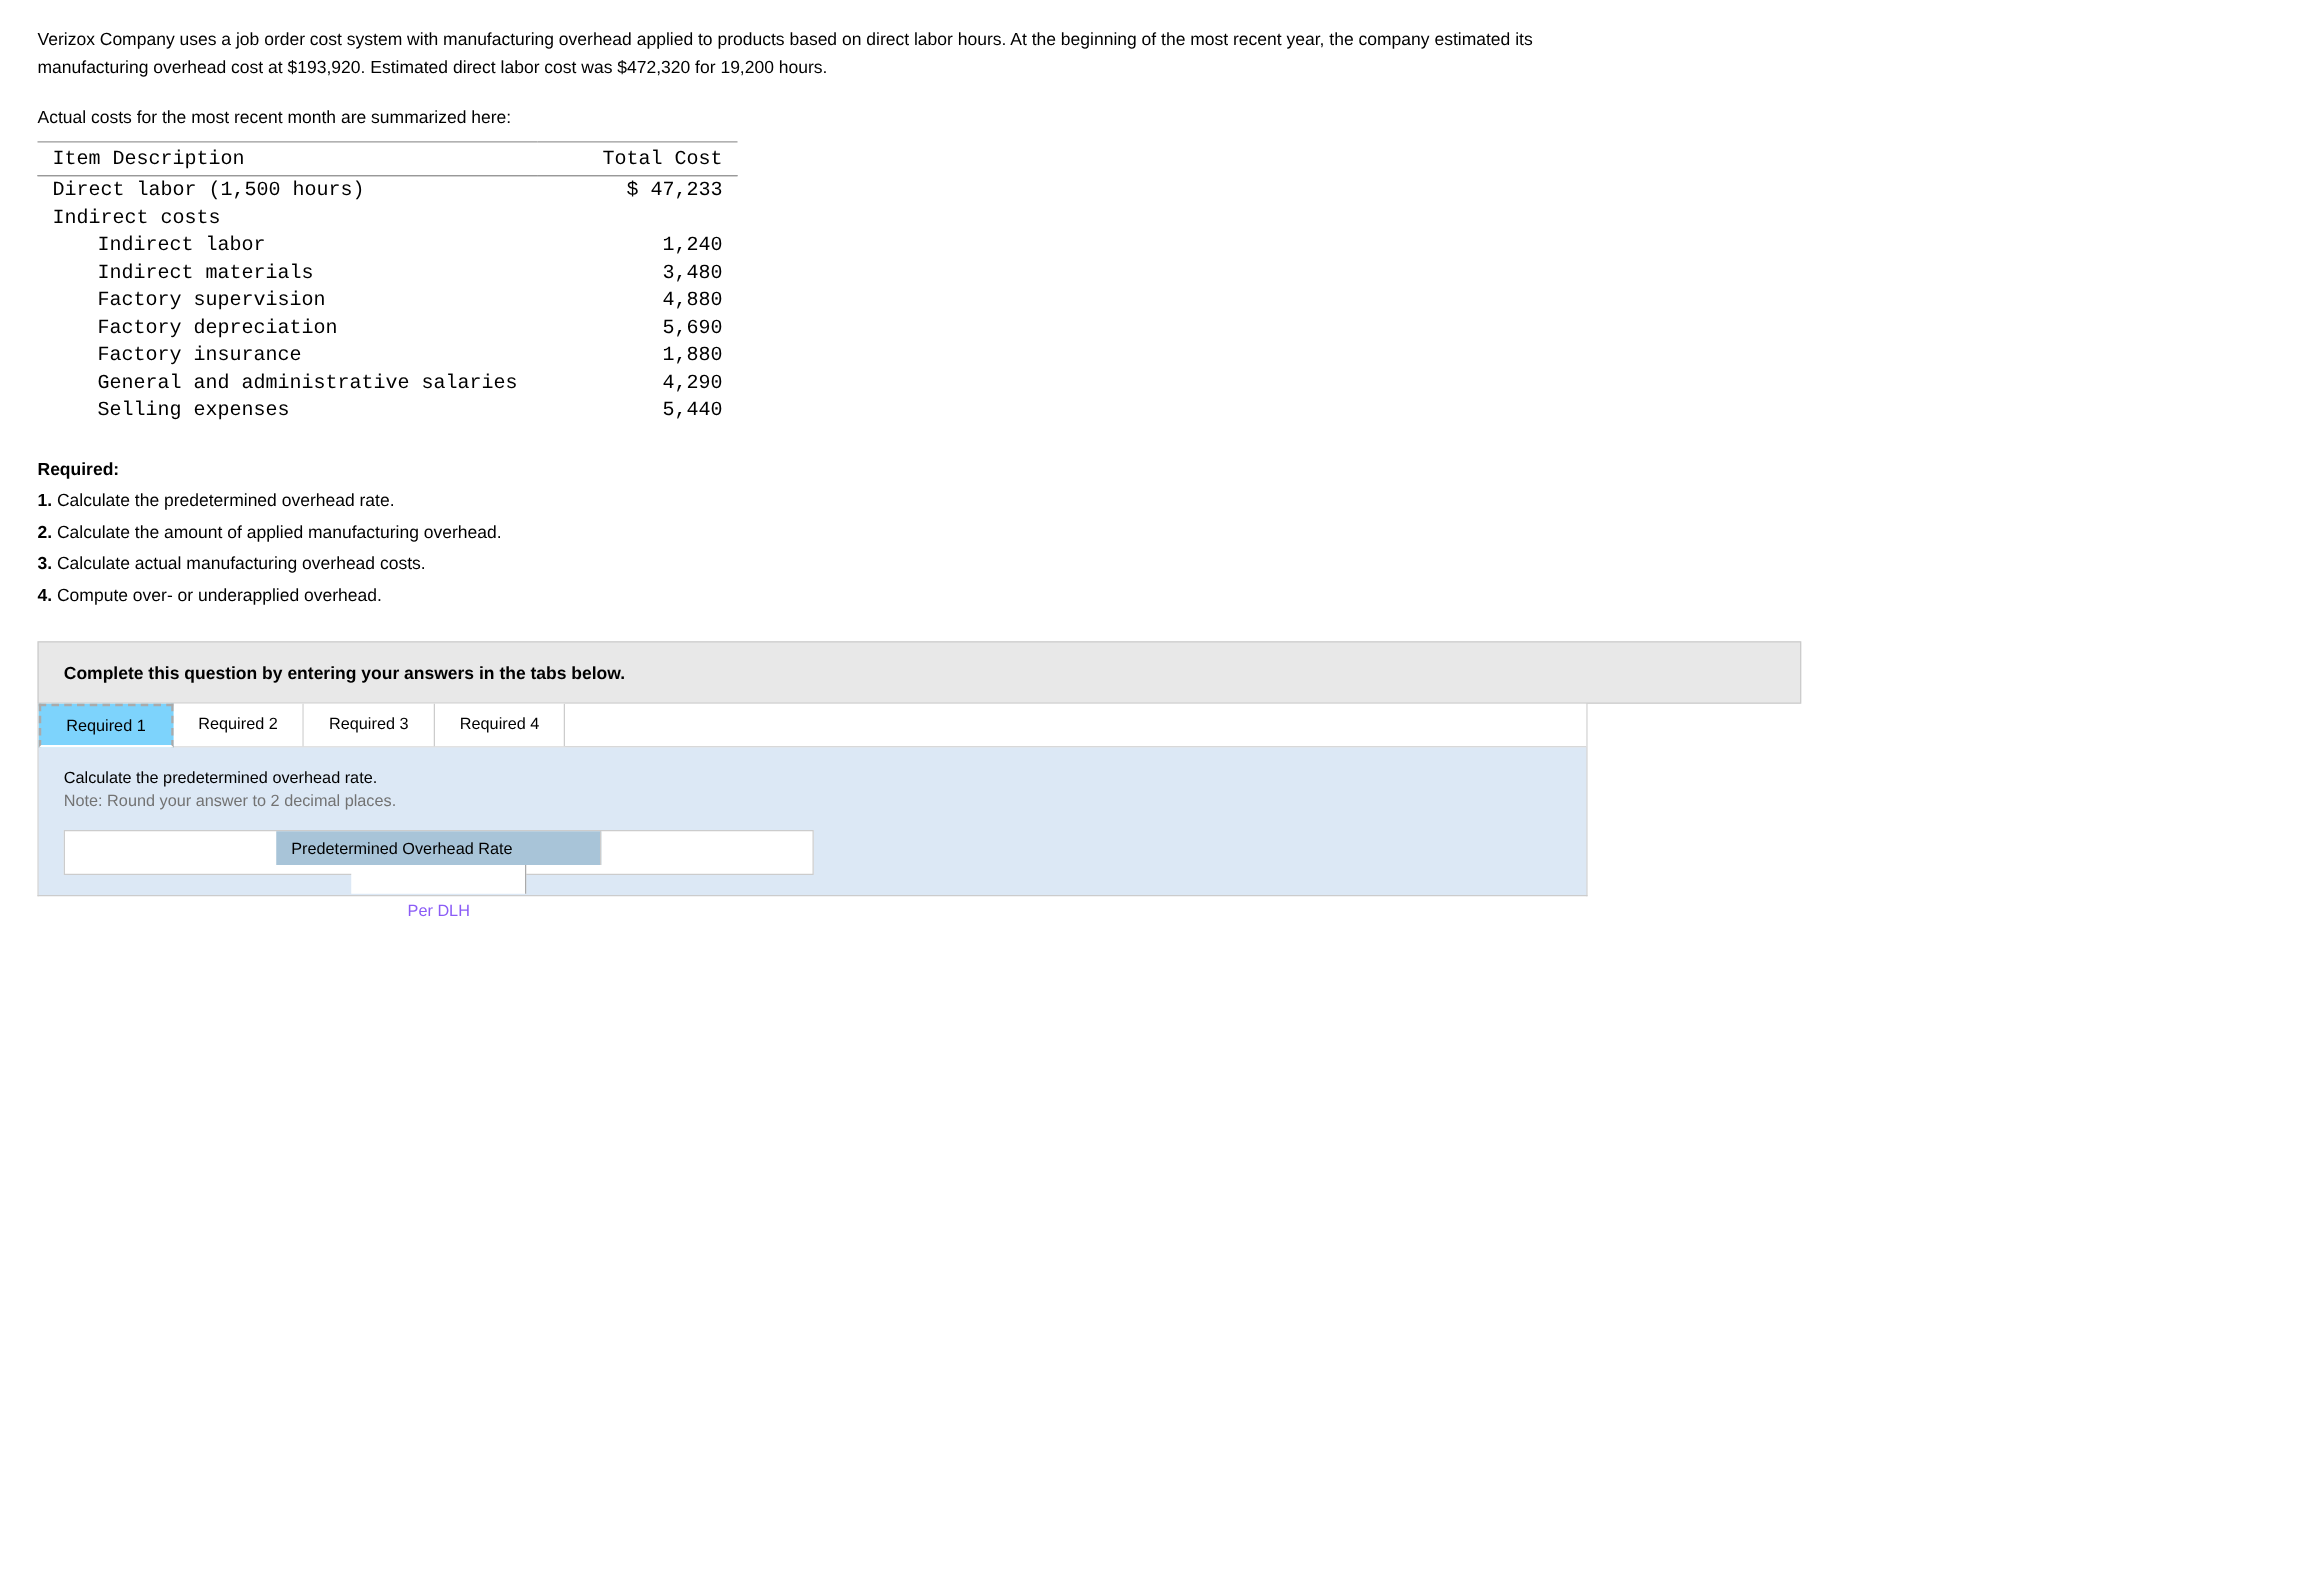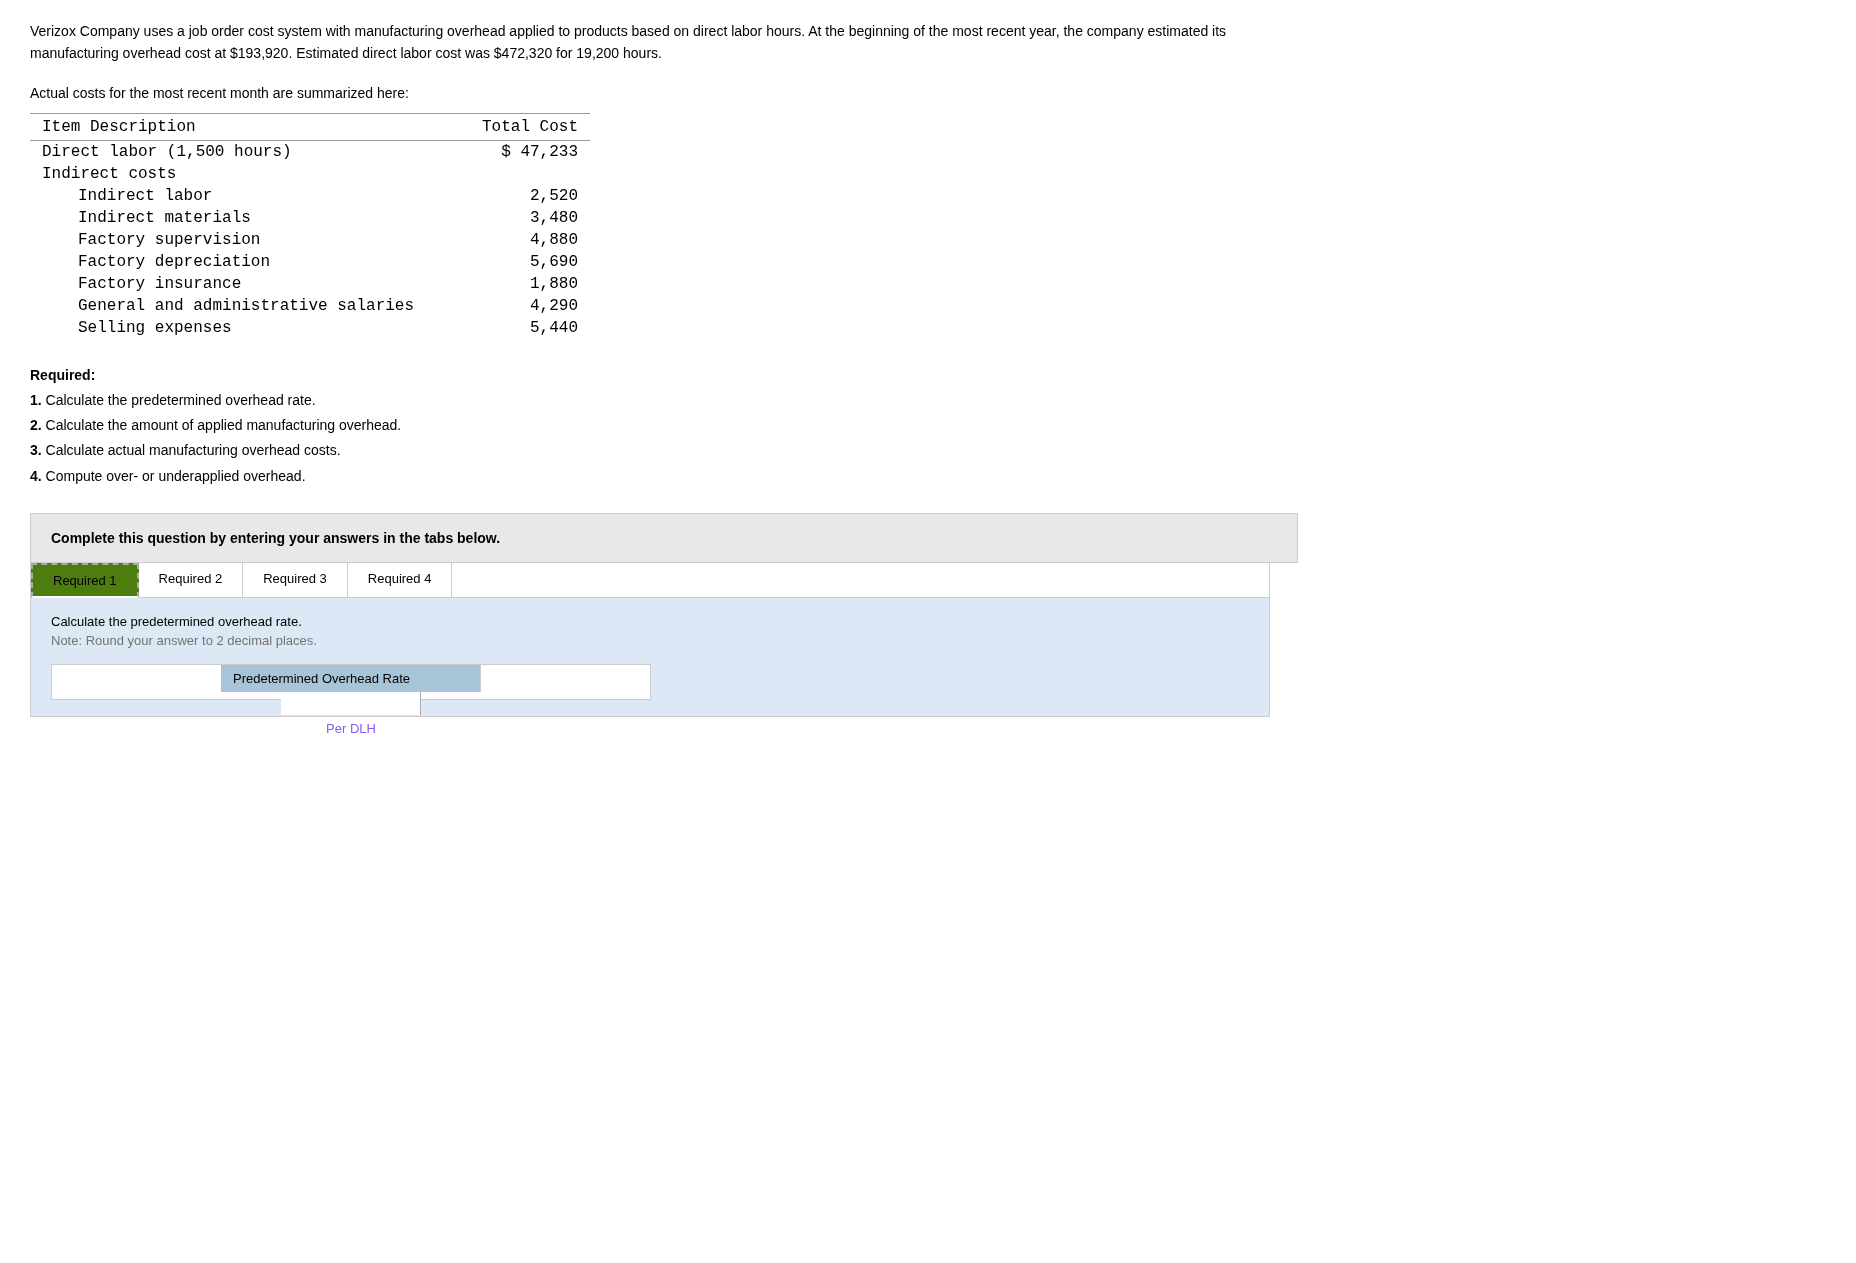--- a/index.html
+++ b/index.html
@@ -84,21 +84,21 @@
 
     .required-section .req-bold {
       font-weight: bold;
     }
 
     .complete-question-box {
       background: #e8e8e8;
       border: 1px solid #cccccc;
       padding: 16px 20px;
       margin-bottom: 0;
-      width: 1268px;
+      width: 1411px;
     }
 
     .complete-question-box .cq-label {
       font-weight: bold;
       font-size: 14px;
     }
 
     .tabs-container {
       width: 1240px;
       border-left: 1px solid #cccccc;
@@ -120,21 +120,21 @@
       background: #ffffff;
       min-width: 100px;
       text-align: center;
       user-select: none;
     }
 
     .tab.active {
       border: 2px dashed #aaaaaa;
       border-bottom: 2px solid #ffffff;
       margin-bottom: -1px;
-      background: #4d7c0f;
+      background: #7dd3fc;
       font-weight: normal;
     }
 
     .tab-content {
       background: #dce8f5;
       padding: 16px 20px;
     }
 
     .tab-instruction {
       font-size: 13px;
@@ -205,21 +205,21 @@
   <tr>
         <td class="col-item">Direct labor (1,500 hours)</td>
         <td class="col-cost">$ 47,233</td>
       </tr>
       <tr>
         <td class="col-item">Indirect costs</td>
         <td class="col-cost"></td>
       </tr>
       <tr class="indented">
         <td class="col-item" style="padding-left: 48px;">Indirect labor</td>
-        <td class="col-cost">2,520</td>
+        <td class="col-cost">1,240</td>
       </tr>
       <tr class="indented">
         <td class="col-item" style="padding-left: 48px;">Indirect materials</td>
         <td class="col-cost">3,480</td>
       </tr>
       <tr class="indented">
         <td class="col-item" style="padding-left: 48px;">Factory supervision</td>
         <td class="col-cost">4,880</td>
       </tr>
       <tr class="indented">

